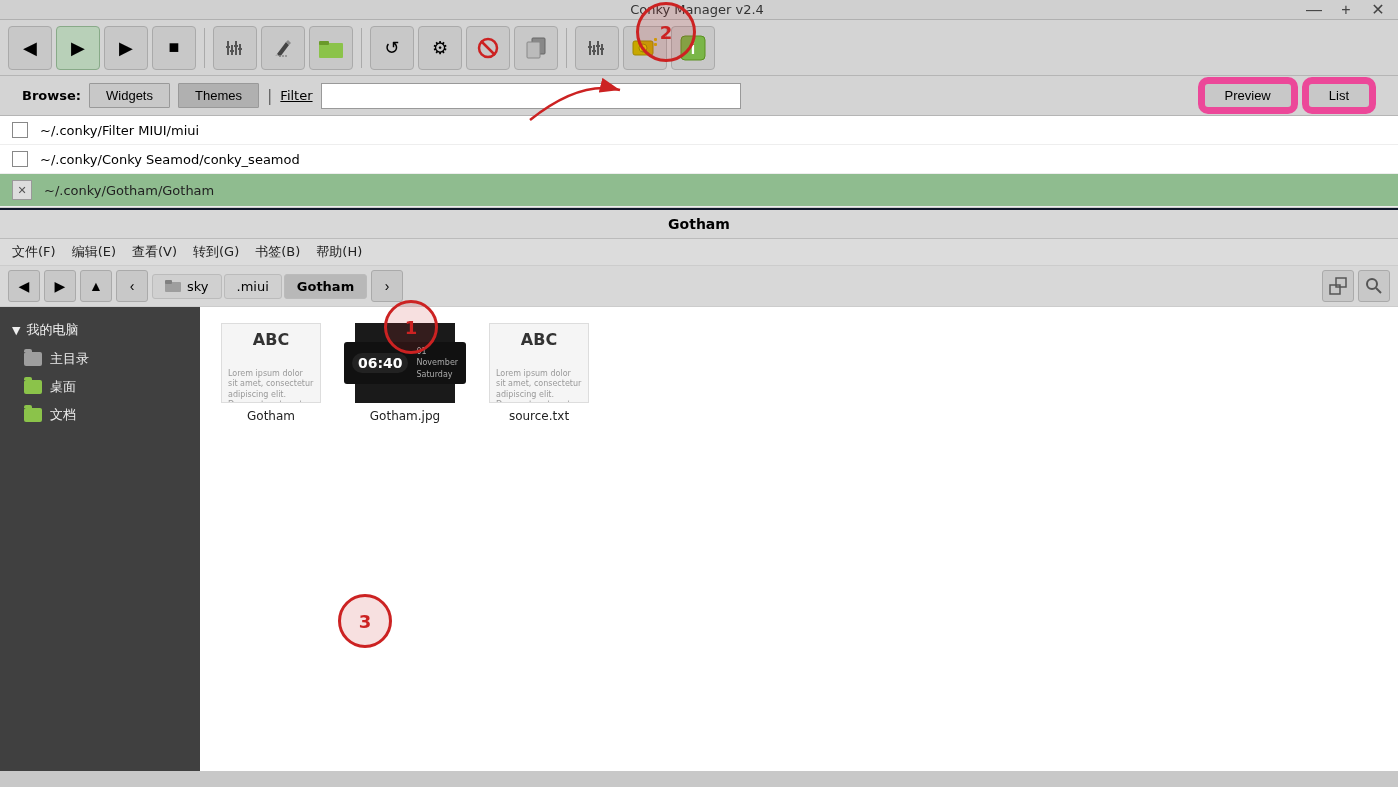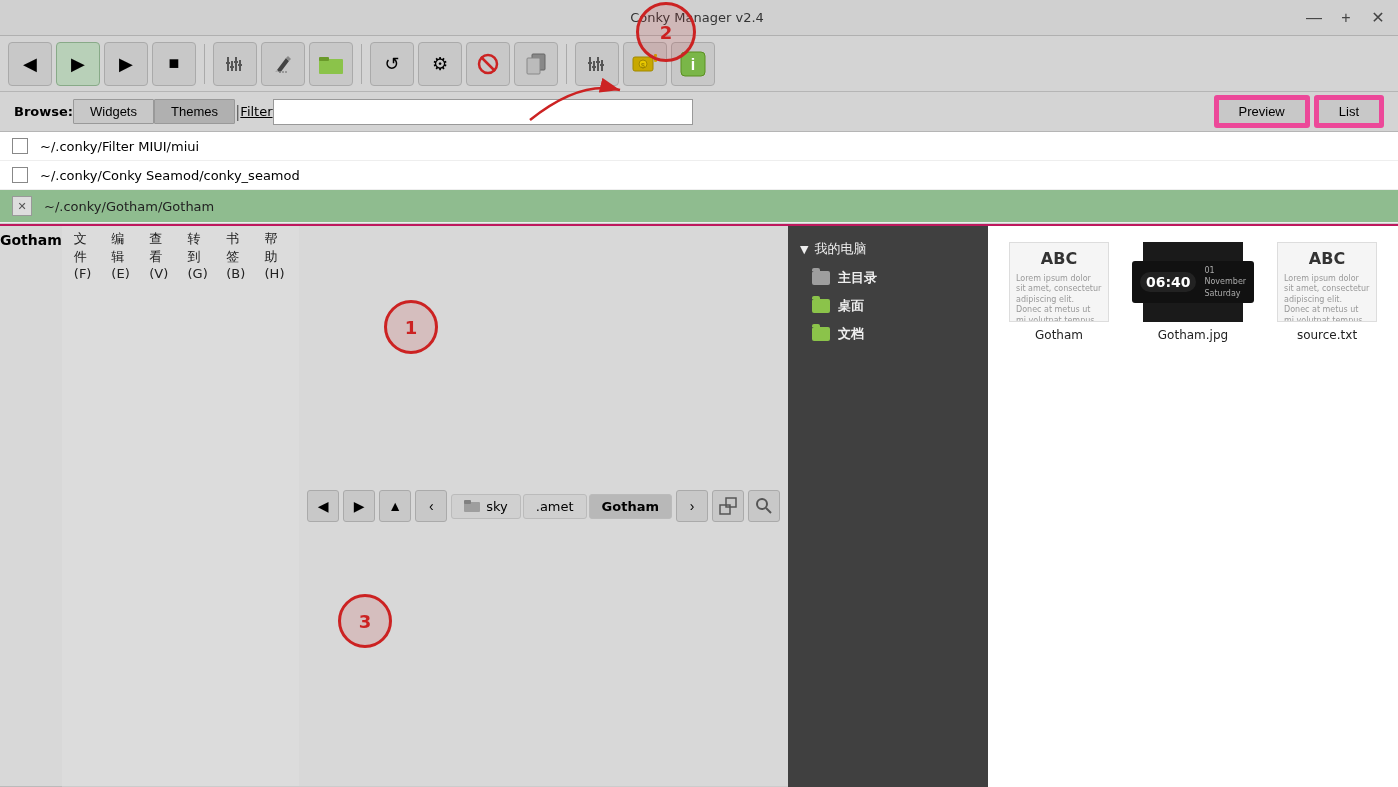--- a/index.html
+++ b/index.html
@@ -9,21 +9,21 @@
       background: #c8c8c8;
       width: 1398px;
       height: 787px;
       overflow: hidden;
       position: relative;
     }
 
     
     .titlebar {
       background: #d0d0d0;
-      height: 36px;
+      height: 20px;
       display: flex;
       align-items: center;
       justify-content: space-between;
       padding: 0 10px;
       border-bottom: 1px solid #b0b0b0;
     }
     .titlebar-title {
       flex: 1;
       text-align: center;
       font-size: 13px;
@@ -75,21 +75,22 @@
       background: #aaa;
       margin: 0 4px;
     }
 
     
     .browsebar {
       background: #d4d4d4;
       height: 40px;
       display: flex;
       align-items: center;
-      padding: 0 14px;
+      padding: 0 22px;
+      gap: 8px;
       border-bottom: 1px solid #b5b5b5;
     }
     .browse-label {
       font-weight: bold;
       font-size: 13px;
     }
     .browse-btn {
       padding: 4px 16px;
       background: #c8c8c8;
       border: 1px solid #999;
@@ -114,22 +115,22 @@
       padding: 0 4px;
     }
     .browse-right {
       margin-left: auto;
       display: flex;
       gap: 4px;
     }
     .preview-btn, .list-btn {
       padding: 4px 20px;
       background: #c8c8c8;
-      border: 5px solid #ec4899;
-      border-radius: 3px;
+      border: 7px solid #ec4899;
+      border-radius: 10px;
       cursor: pointer;
       font-size: 13px;
     }
 
     
     .widget-list {
       background: white;
       border-bottom: 1px solid #ccc;
     }
     .widget-row {
@@ -242,21 +243,20 @@
       gap: 6px;
       cursor: pointer;
     }
     .fm-sidebar-section .arrow { font-size: 11px; }
     .fm-sidebar-item {
       display: flex;
       align-items: center;
       padding: 5px 24px;
       gap: 8px;
       cursor: pointer;
-      font-weight: bold;
     }
     .folder-icon-sm {
       width: 18px;
       height: 14px;
       background: #8bc34a;
       border-radius: 2px;
       position: relative;
     }
     .folder-icon-sm::before {
       content: '';
@@ -304,21 +304,21 @@
       justify-content: flex-start;
       padding: 6px;
       font-size: 11px;
       color: #888;
       overflow: hidden;
     }
     .file-thumb-title {
       font-size: 16px;
       font-weight: bold;
       color: #333;
-      margin-bottom: 6px;
+      margin-bottom: 20px;
     }
     .file-thumb-text {
       font-size: 8px;
       color: #999;
       line-height: 1.3;
       text-align: left;
     }
     .file-name {
       font-size: 12px;
       text-align: center;
@@ -366,21 +366,22 @@
       z-index: 99;
     }
 
     .main-content {
       display: flex;
       flex-direction: column;
       height: calc(787px - 36px - 56px - 40px);
     }
     .filemanager-wrapper {
       display: flex;
-      border-top: 2px solid #be185d;
+      flex-direction: column;
+      border-top: 2px solid #0f172a;
       flex: 1;
     }
   </style>
 </head>
 <body>
 
 <div class="titlebar">
   <div style="width:80px"></div>
   <div class="titlebar-title">Conky Manager v2.4</div>
   <div class="titlebar-controls">
@@ -516,21 +517,21 @@
       <button class="fm-nav-btn">‹</button>
       <div class="fm-breadcrumb">
         <div class="fm-crumb">
           <svg width="16" height="13" viewBox="0 0 16 13">
             <rect x="0" y="3" width="16" height="10" rx="1" fill="#9e9e9e"></rect>
             <rect x="0" y="1" width="7" height="4" rx="1" fill="#808080"></rect>
           </svg>
           <span>sky</span>
         </div>
         <div class="fm-crumb">
-          <span>.amet</span>
+          <span>.miui</span>
         </div>
         <div class="fm-crumb active">
           <span>Gotham</span>
         </div>
       </div>
       <button class="fm-nav-btn">›</button>
       <div style="margin-left:auto; display:flex; gap:4px;">
         <button class="fm-nav-btn">
           <svg width="18" height="18" viewBox="0 0 18 18">
             <rect x="1" y="8" width="10" height="9" fill="none" stroke="#555" stroke-width="1.5"></rect>

